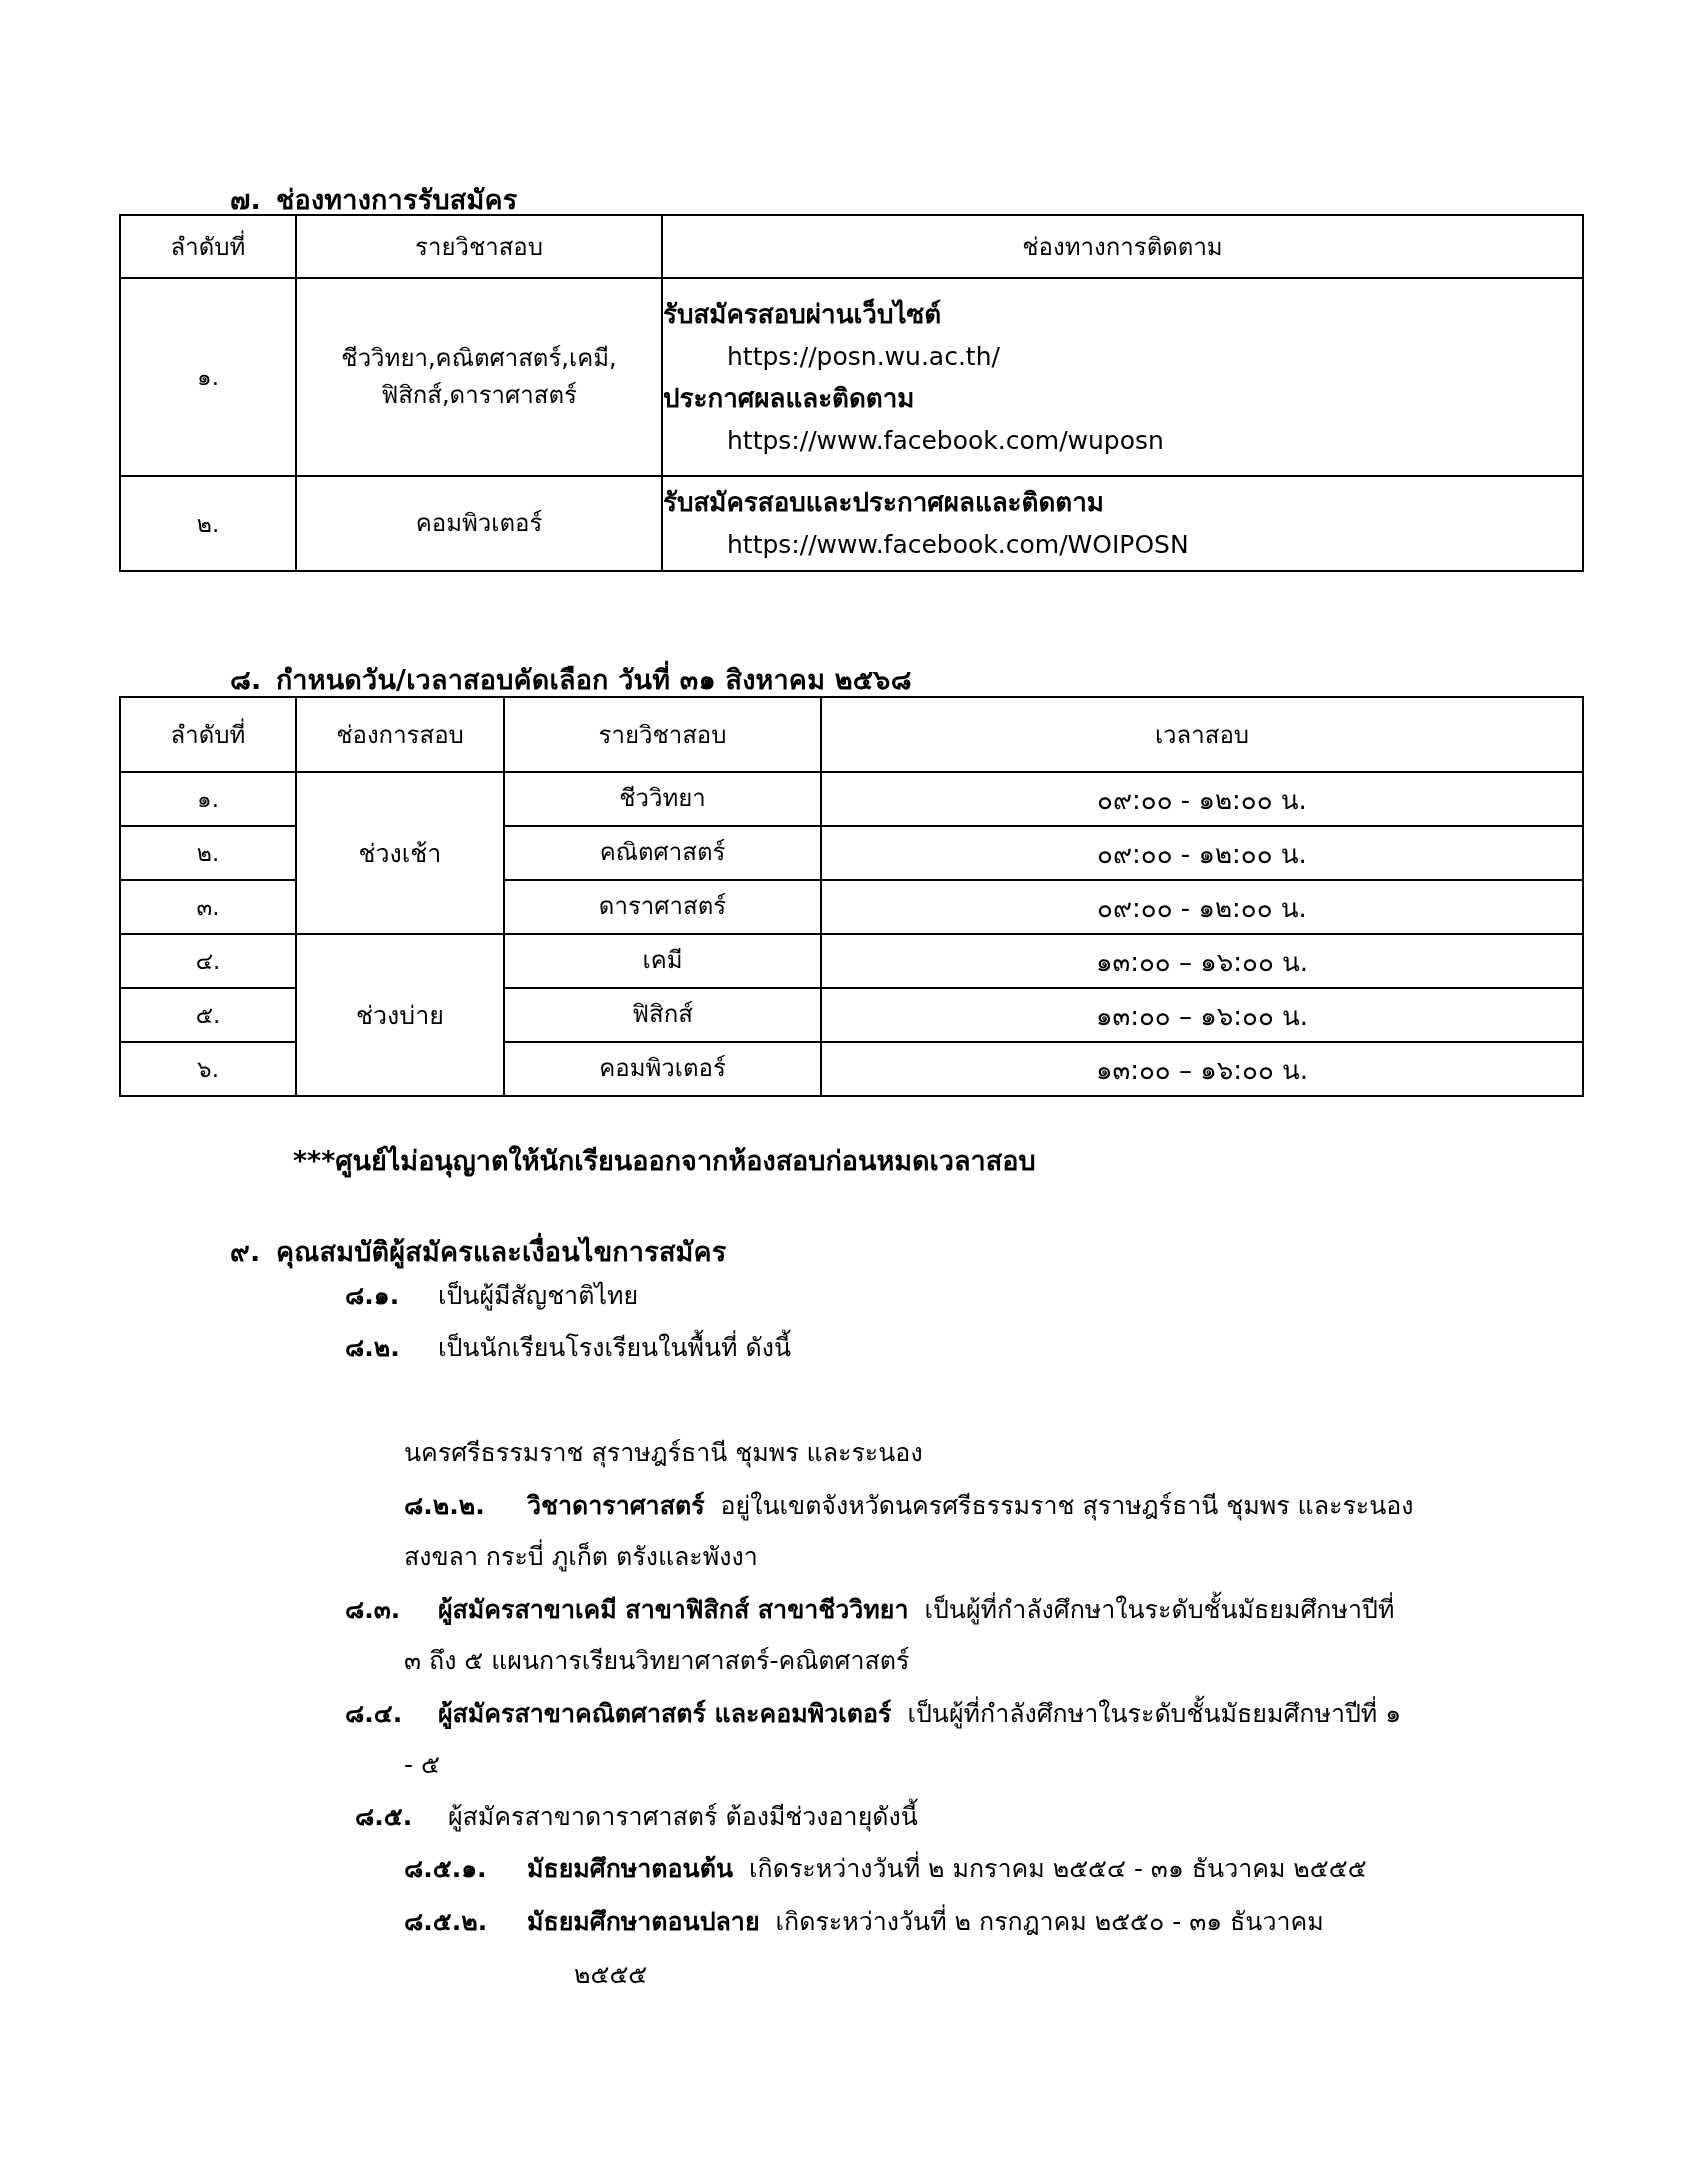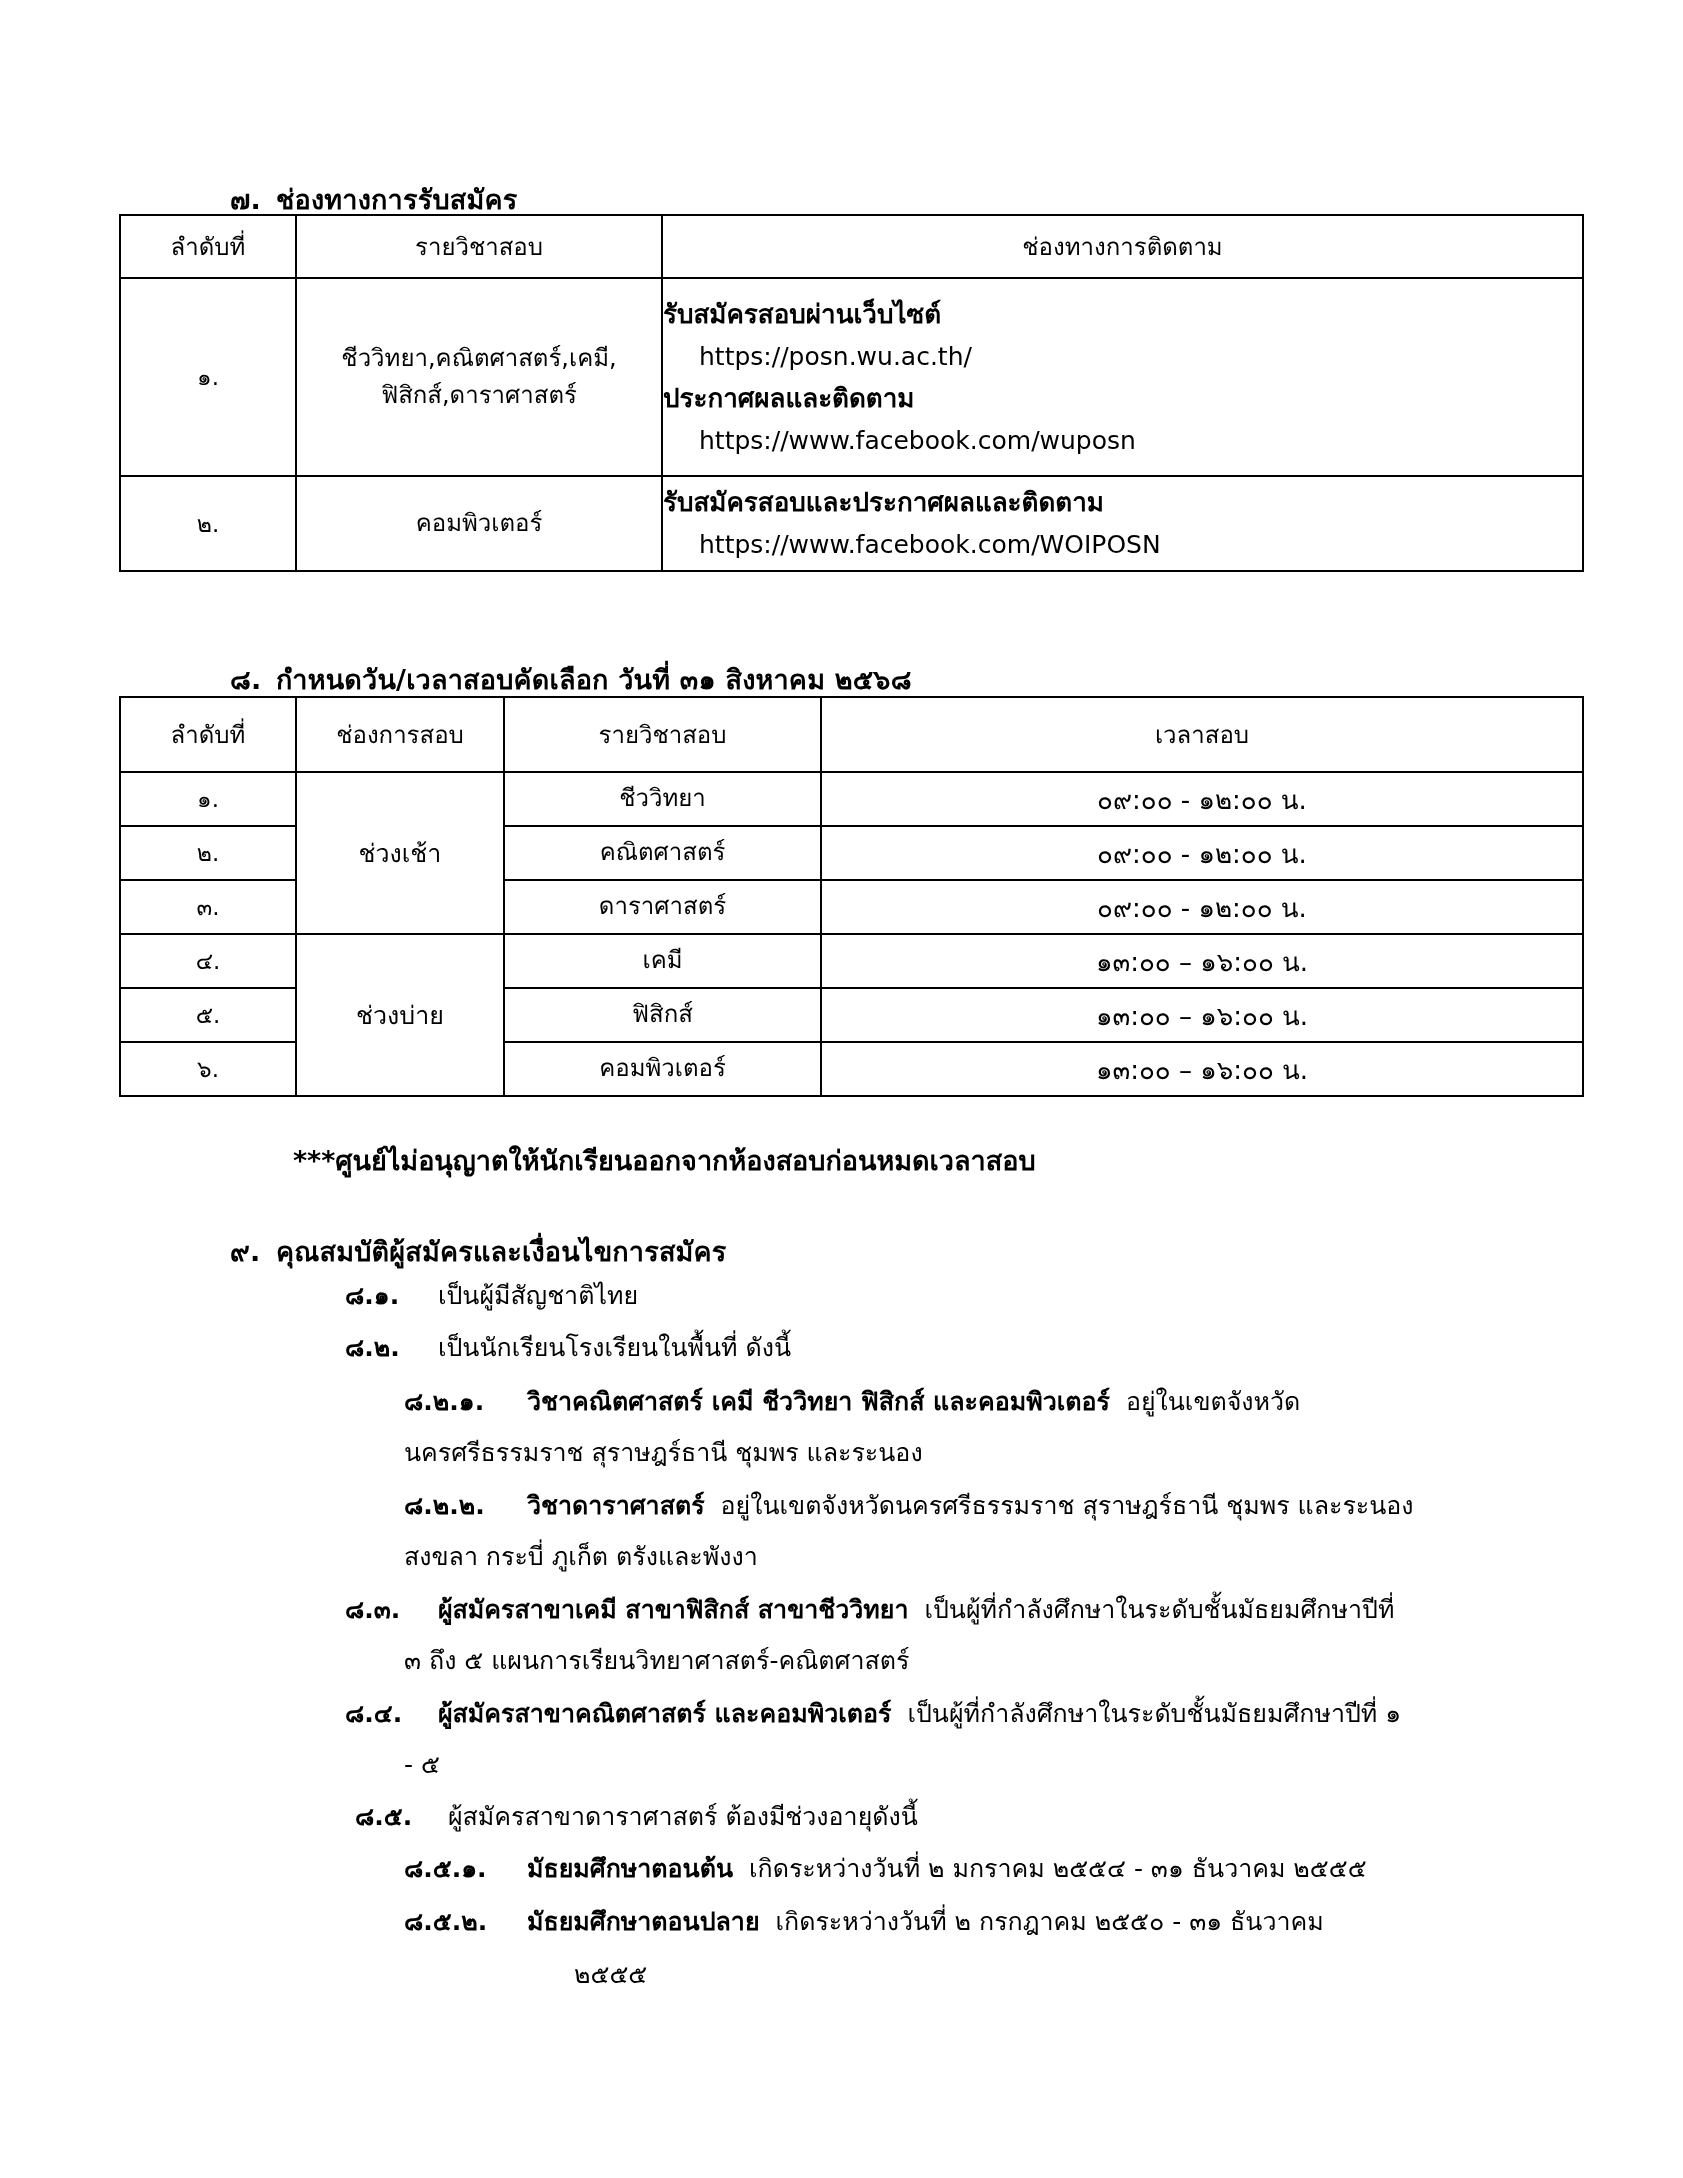--- a/index.html
+++ b/index.html
@@ -69,21 +69,21 @@
     line-height: 1.65;
     text-align: left;
   }
   .chan-title {
     font-weight: bold;
     font-size: 26px;
     display: block;
   }
   .chan-url {
     display: block;
-    padding-left: 36px;
+    padding-left: 64px;
     font-size: 25px;
     font-weight: normal;
   }
   .session {
     text-align: center;
     font-size: 25px;
     font-weight: bold;
   }
   .time {
     text-align: center;
@@ -227,25 +227,20 @@
   <div class="list-line" style="left:345px; top:1283px;">
     <span class="li-num" style="min-width:85px;">๘.๑.</span>
     <span class="li-plain">เป็นผู้มีสัญชาติไทย</span>
   </div>
 
   <div class="list-line" style="left:345px; top:1335px;">
     <span class="li-num" style="min-width:85px;">๘.๒.</span>
     <span class="li-plain">เป็นนักเรียนโรงเรียนในพื้นที่ ดังนี้</span>
   </div>
 
-  <div class="list-line" style="left:404px; top:1389px;">
-    <span class="li-num" style="min-width:115px;">๘.๒.๑.</span>
-    <span class="li-strong" style="margin-right: 8px;">วิชาคณิตศาสตร์ เคมี ชีววิทยา ฟิสิกส์ และคอมพิวเตอร์</span>
-    <span class="li-plain">อยู่ในเขตจังหวัด</span>
-  </div>
 
   <div class="list-line" style="left:404px; top:1440px;">
     <span class="li-plain">นครศรีธรรมราช สุราษฎร์ธานี ชุมพร และระนอง</span>
   </div>
 
   <div class="list-line" style="left:404px; top:1493px;">
     <span class="li-num" style="min-width:115px;">๘.๒.๒.</span>
     <span class="li-strong" style="margin-right: 8px;">วิชาดาราศาสตร์</span>
     <span class="li-plain">อยู่ในเขตจังหวัดนครศรีธรรมราช สุราษฎร์ธานี ชุมพร และระนอง</span>
   </div>

